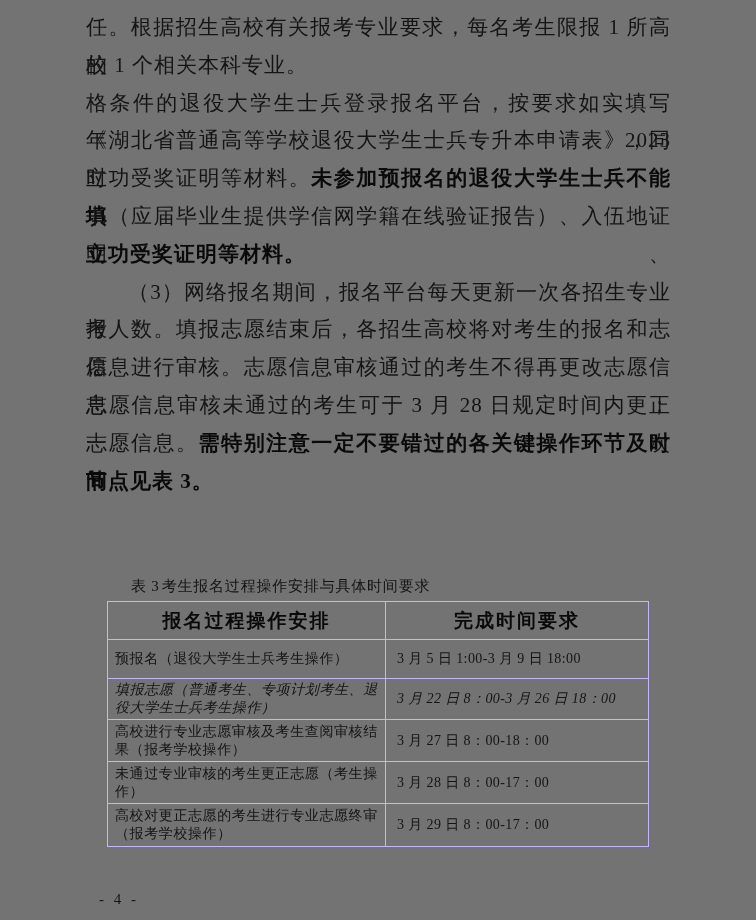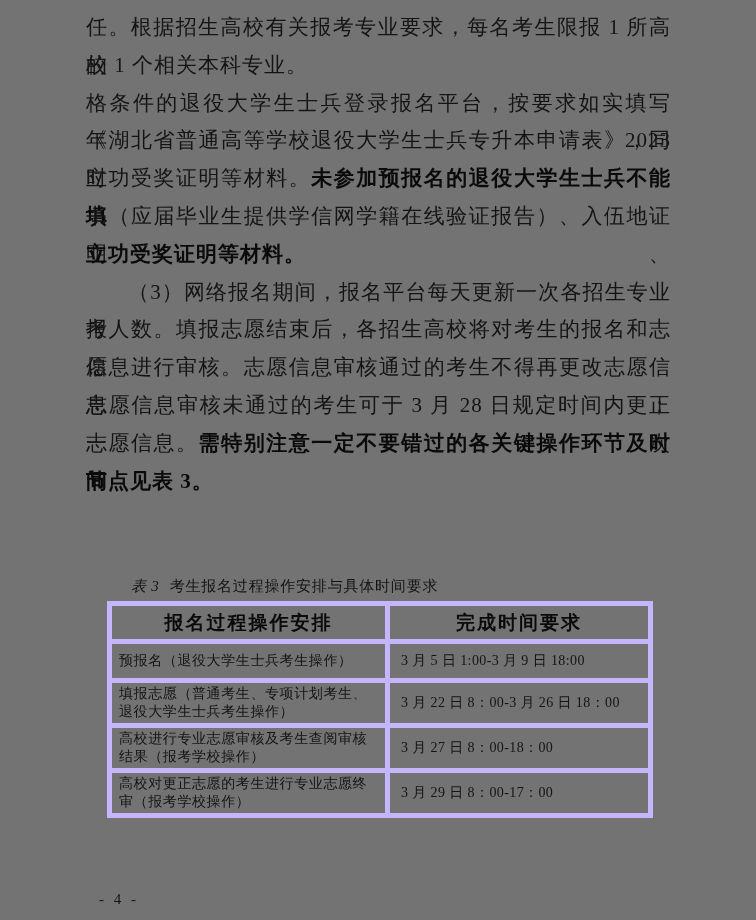--- a/index.html
+++ b/index.html
@@ -44,42 +44,42 @@
   
   #table-caption {
     position: absolute;
     left: 131px;
     top: 577px;
     font-size: 15px;
     letter-spacing: 0.8px;
     color: #141414;
     white-space: nowrap;
   }
-  #table-caption .cap-label { margin-right: 10px; font-style: italic; }
+  #table-caption .cap-label { margin-right: 2px; }
 
   
   #schedule-table {
     position: absolute;
     left: 107px;
     top: 601px;
     width: 541px;
     border-collapse: collapse;
     table-layout: fixed;
     font-size: 14px;
     color: #141414;
   }
   #schedule-table th, #schedule-table td {
-    border: 5px solid #c4b5fd;
+    border: 1px solid #c4b5fd;
     padding: 0;
     vertical-align: middle;
     font-weight: normal;
   }
   #schedule-table thead tr { height: 38px; }
   #schedule-table tbody tr:nth-child(1) { height: 39px; }
-  #schedule-table tbody tr:nth-child(2) { height: 41px; }
+  #schedule-table tbody tr:nth-child(2) { height: 41px; font-style: italic; }
   #schedule-table tbody tr:nth-child(3) { height: 42px; margin-left: 30px; }
   #schedule-table tbody tr:nth-child(4) { height: 42px; }
   #schedule-table tbody tr:nth-child(5) { height: 43px; }
   #schedule-table th {
     font-size: 19px;
     font-weight: 700;
     letter-spacing: 2px;
     text-align: center;
     color: #0a0a0a;
   }
@@ -147,20 +147,24 @@
         </tr>
         <tr>
           <td class="op-cell">填报志愿（普通考生、专项计划考生、退役大学生士兵考生操作）</td>
           <td class="time-cell">3 月 22 日 8：00-3 月 26 日 18：00</td>
         </tr>
         <tr>
           <td class="op-cell">高校进行专业志愿审核及考生查阅审核结果（报考学校操作）</td>
           <td class="time-cell">3 月 27 日 8：00-18：00</td>
         </tr>
         <tr>
+          <td class="op-cell">未通过专业审核的考生更正志愿（考生操作）</td>
+          <td class="time-cell">3 月 28 日 8：00-17：00</td>
+        </tr>
+        <tr>
           <td class="op-cell">高校对更正志愿的考生进行专业志愿终审（报考学校操作）</td>
           <td class="time-cell">3 月 29 日 8：00-17：00</td>
         </tr>
       </tbody>
   </table>
 
   <div id="page-number">- 4 -</div>
 
 </div>
 

